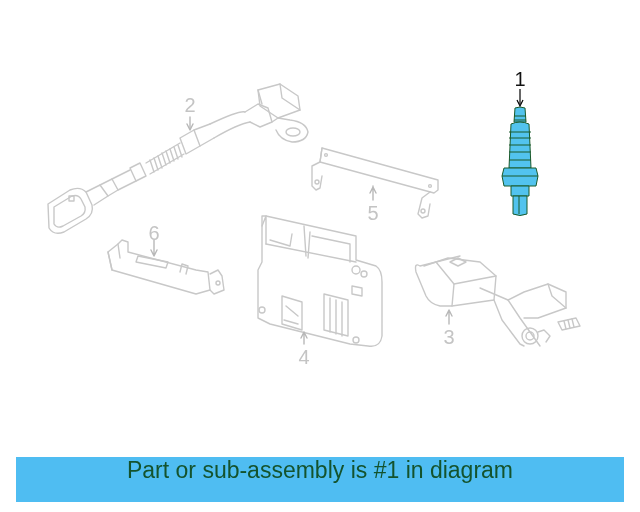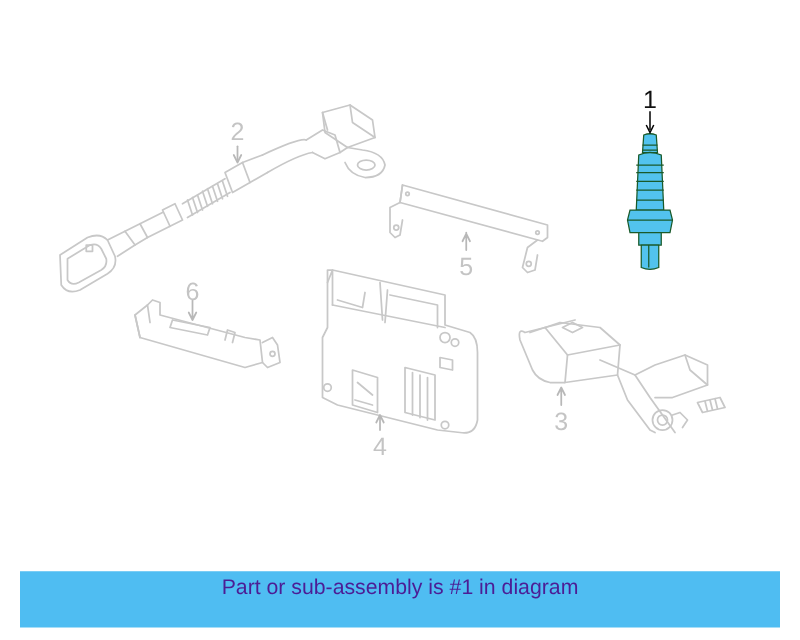--- a/index.html
+++ b/index.html
@@ -2,22 +2,22 @@
 <html><head>
 <meta charset="utf-8">
 <style>
   html, body { margin:0; padding:0; background:#ffffff; }
   body { width:640px; height:512px; position:relative; overflow:hidden; font-family:"Liberation Sans", sans-serif; }
   #diagram { position:absolute; left:0; top:0; width:640px; height:450px; }
   .callout { font-family:"Liberation Sans", sans-serif; font-size:20px; fill:#c4c4c4; }
   .callout.active { fill:#111111; }
   #banner {
     position:absolute; left:16px; top:457px; width:608px; height:45px;
-    background:#4fbdf2; color:#4c1d95; text-align:center;
-    font-size:17px; line-height:20px; padding-top:3px; box-sizing:border-box;
+    background:#4fbdf2; color:#14532d; text-align:center;
+    font-size:23px; line-height:20px; padding-top:3px; box-sizing:border-box;
   }
   #banner div { white-space:nowrap; }
 </style>
 </head>
 <body>
 
 <svg id="diagram" viewBox="0 0 640 450" xmlns="http://www.w3.org/2000/svg">
   <g fill="none" stroke="#c8c8c8" stroke-width="1.4" stroke-linejoin="round" stroke-linecap="round">
 
     <g>

